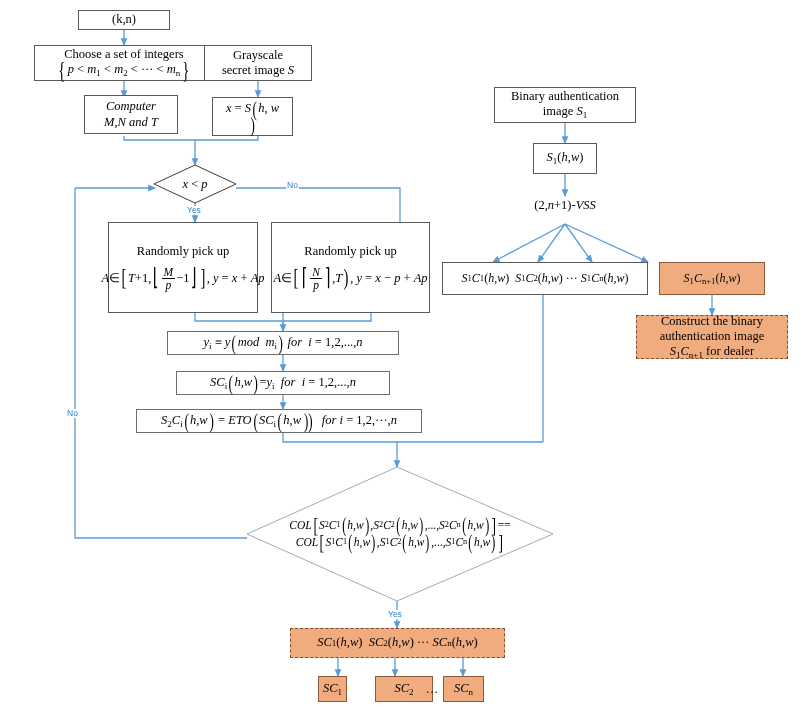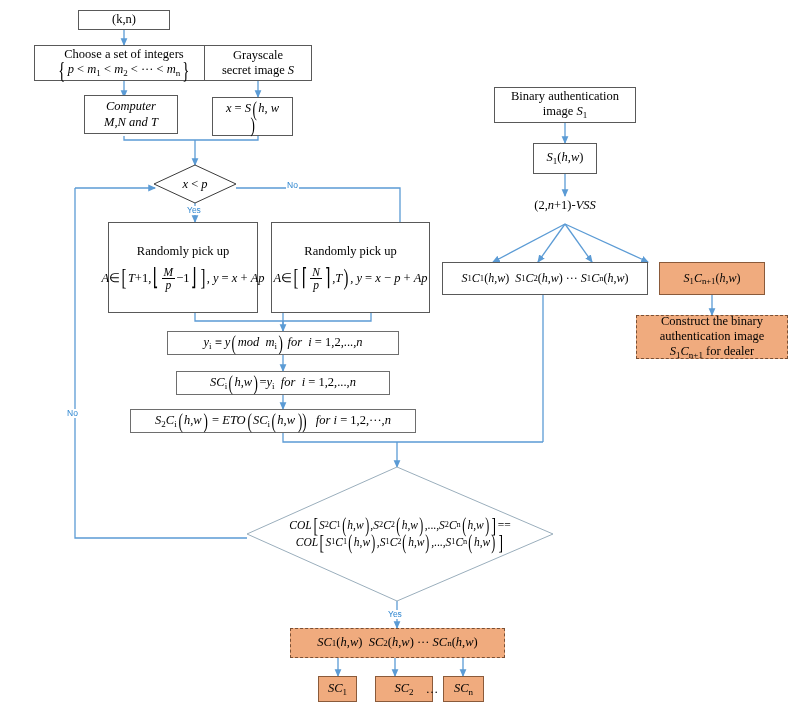--- a/index.html
+++ b/index.html
@@ -191,21 +191,21 @@
       <i class="it">y</i><span class="sub">i</span> ≡ <i class="it">y</i><span class="bigp">(</span><i class="it">mod&nbsp;&nbsp;m</i><span class="sub">i</span><span class="bigp">)</span>&nbsp;<i class="it">for</i>&nbsp;&nbsp;<i class="it">i</i> = 1,2,...,<i class="it">n</i>
     </span>
   </div>
 
   <div class="node thin" style="left:176px;top:371px;width:214px;height:24px;">
     <span>
       <i class="it">SC</i><span class="sub">i</span><span class="bigp">(</span><i class="it">h</i>,<i class="it">w</i><span class="bigp">)</span>=<i class="it">y</i><span class="sub">i</span>&nbsp;&nbsp;<i class="it">for</i>&nbsp;&nbsp;<i class="it">i</i> = 1,2,...,<i class="it">n</i>
     </span>
   </div>
 
-  <div class="node thin" style="left:130px;top:409px;width:286px;height:24px;">
+  <div class="node thin" style="left:136px;top:409px;width:286px;height:24px;">
     <span>
       <i class="it">S</i><span class="sub">2</span><i class="it">C</i><span class="sub">i</span><span class="bigp">(</span><i class="it">h</i>,<i class="it">w</i><span class="bigp">)</span> = <i class="it">ETO</i><span class="bigp">(</span><i class="it">SC</i><span class="sub">i</span><span class="bigp">(</span><i class="it">h</i>,<i class="it">w</i><span class="bigp">))</span>&nbsp;&nbsp;<i class="it">for i</i> = 1,2,···,<i class="it">n</i>
     </span>
   </div>
 
   <div class="node" style="left:494px;top:87px;width:142px;height:36px;">
     <div class="stack">
       <span>Binary authentication</span>
       <span>image <i class="it">S</i><span class="sub">1</span></span>
     </div>
@@ -251,21 +251,21 @@
       <i class="it">COL</i><span class="big">[</span><i class="it">S</i><span class="sub">1</span><i class="it">C</i><span class="sub">1</span><span class="bigp">(</span><i class="it">h</i>,<i class="it">w</i><span class="bigp">)</span>,<i class="it">S</i><span class="sub">1</span><i class="it">C</i><span class="sub">2</span><span class="bigp">(</span><i class="it">h</i>,<i class="it">w</i><span class="bigp">)</span>,...,<i class="it">S</i><span class="sub">1</span><i class="it">C</i><span class="sub">n</span><span class="bigp">(</span><i class="it">h</i>,<i class="it">w</i><span class="bigp">)</span><span class="big">]</span>
     </span>
   </div>
 
   <div class="node orange-dashed" style="left:290px;top:628px;width:215px;height:30px;">
     <span class="row">
       <i class="it">SC</i><span class="sub">1</span>(<i class="it">h</i>,<i class="it">w</i>)&nbsp;&nbsp;<i class="it">SC</i><span class="sub">2</span>(<i class="it">h</i>,<i class="it">w</i>)&nbsp;···&nbsp;<i class="it">SC</i><span class="sub">n</span>(<i class="it">h</i>,<i class="it">w</i>)
     </span>
   </div>
 
-  <div class="node orange" style="left:318px;top:676px;width:39px;height:26px;">
+  <div class="node orange" style="left:318px;top:676px;width:29px;height:26px;">
     <span><i class="it">SC</i><span class="sub">1</span></span>
   </div>
   <div class="node orange" style="left:375px;top:676px;width:58px;height:26px;">
     <span><i class="it">SC</i><span class="sub">2</span></span>
   </div>
   <div class="plain" style="left:419px;top:676px;width:26px;height:26px;">
     <span>…</span>
   </div>
   <div class="node orange" style="left:443px;top:676px;width:41px;height:26px;">
     <span><i class="it">SC</i><span class="sub">n</span></span>

